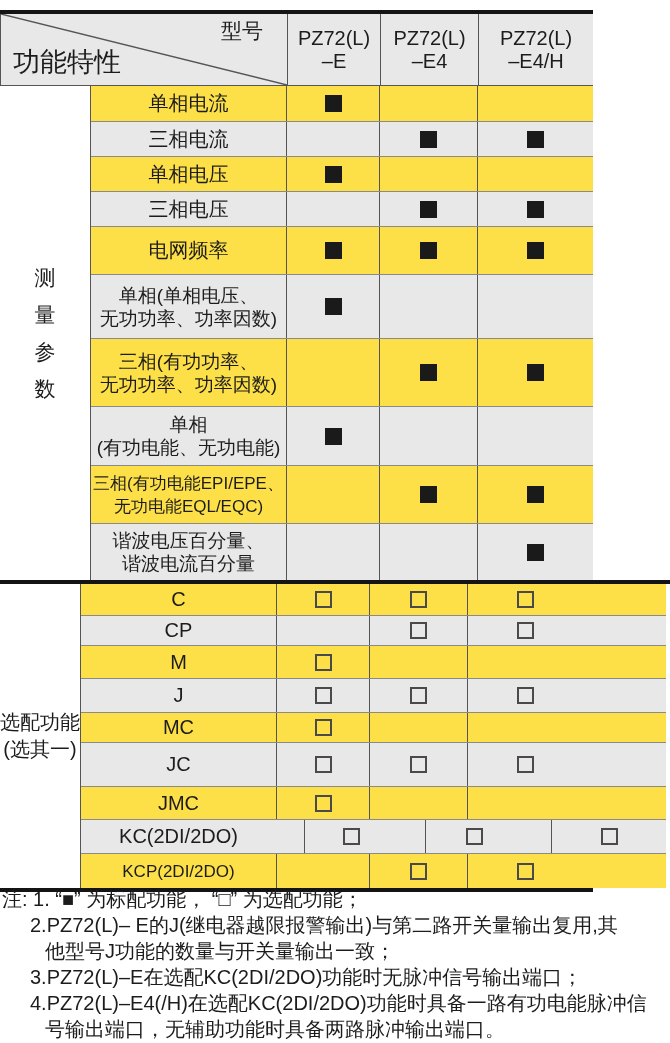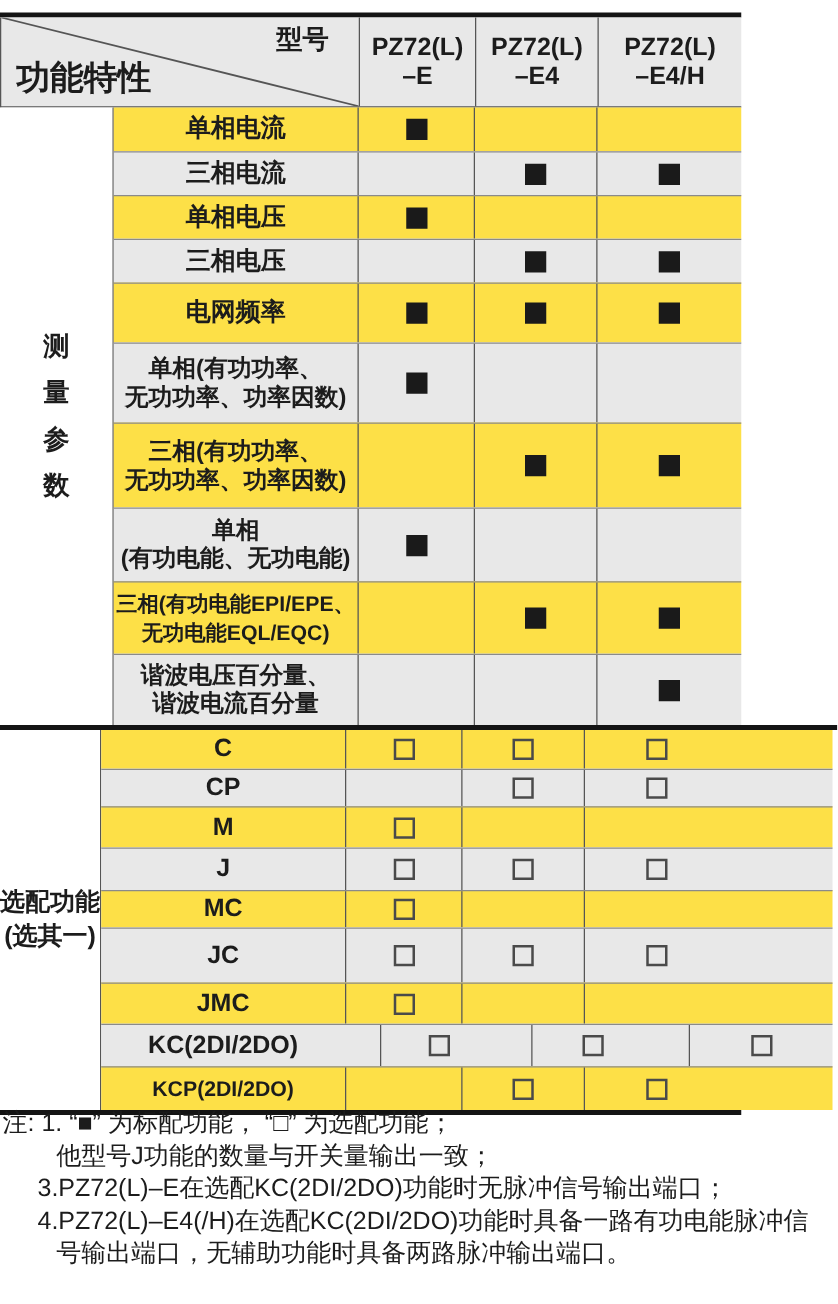--- a/index.html
+++ b/index.html
@@ -1,21 +1,21 @@
 <!DOCTYPE html>
 <html><head>
 <meta charset="utf-8">
 <style>
   html,body{margin:0;padding:0;background:#fff;}
   .page{
     position:relative;width:670px;height:1043px;background:#fff;overflow:hidden;
     font-family:"Liberation Sans","DejaVu Sans",sans-serif;color:#1c1c1c;
     -webkit-font-smoothing:antialiased;
   }
-  .table{position:absolute;left:0;top:10px;width:593px;font-weight:bold;}
+  .table{position:absolute;left:0;top:10px;width:593px;}
   .thick{background:#141414;height:4px;width:593px;}
   .thick.full{width:670px;}
   
   .header{display:flex;height:72px;background:#e8e8e8;border-left:1px solid #555;border-bottom:1px solid #555;box-sizing:border-box;}
   .diag{position:relative;width:286px;box-sizing:border-box;}
   .diag svg{position:absolute;left:0;top:0;width:100%;height:100%;}
   .corner-top{position:absolute;top:3px;right:24px;font-size:21px;}
   .corner-bottom{position:absolute;bottom:5px;left:12px;font-size:27px;}
   .colhead{display:flex;flex-direction:column;justify-content:center;align-items:center;
     border-left:1px solid #555;box-sizing:border-box;font-size:20px;line-height:23px;}
@@ -133,21 +133,21 @@
               </div>
               <div class="cell" style="width: 98px;">
                 <span class="sq-filled"></span>
               </div>
               <div class="cell" style="width: 115px;">
                 <span class="sq-filled"></span>
               </div>
             </div>
             <div class="row shade" style="height: 64px;">
               <div class="name two">
-                <div>单相(有功功率、</div>
+                <div>单相(单相电压、</div>
                 <div>无功功率、功率因数)</div>
               </div>
               <div class="cell" style="width: 93px;">
                 <span class="sq-filled"></span>
               </div>
               <div class="cell" style="width: 98px;"></div>
               <div class="cell" style="width: 115px;"></div>
             </div>
             <div class="row" style="height: 68px;">
               <div class="name two">
@@ -316,18 +316,19 @@
                 <span class="sq-empty"></span>
               </div>
             </div>
           </div>
         </div>
       </div>
     <div class="thick"></div>
   </div>
   <div class="notes" id="notes">
       <div class="note ind0">注: 1. “■” 为标配功能， “□” 为选配功能；</div>
+      <div class="note ind1">2.PZ72(L)– E的J(继电器越限报警输出)与第二路开关量输出复用,其</div>
       <div class="note ind2">他型号J功能的数量与开关量输出一致；</div>
       <div class="note ind1">3.PZ72(L)–E在选配KC(2DI/2DO)功能时无脉冲信号输出端口；</div>
       <div class="note ind1">4.PZ72(L)–E4(/H)在选配KC(2DI/2DO)功能时具备一路有功电能脉冲信</div>
       <div class="note ind2">号输出端口，无辅助功能时具备两路脉冲输出端口。</div>
     </div>
 </div>
 
 </body></html>

